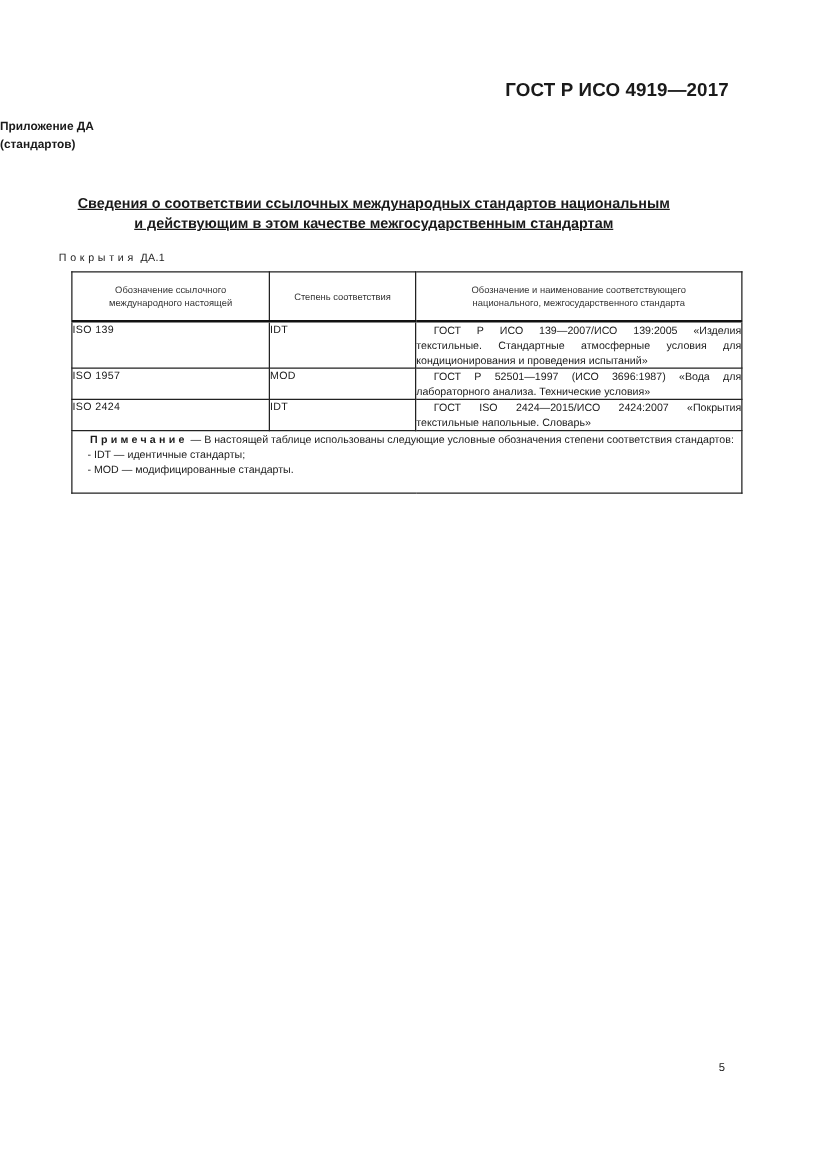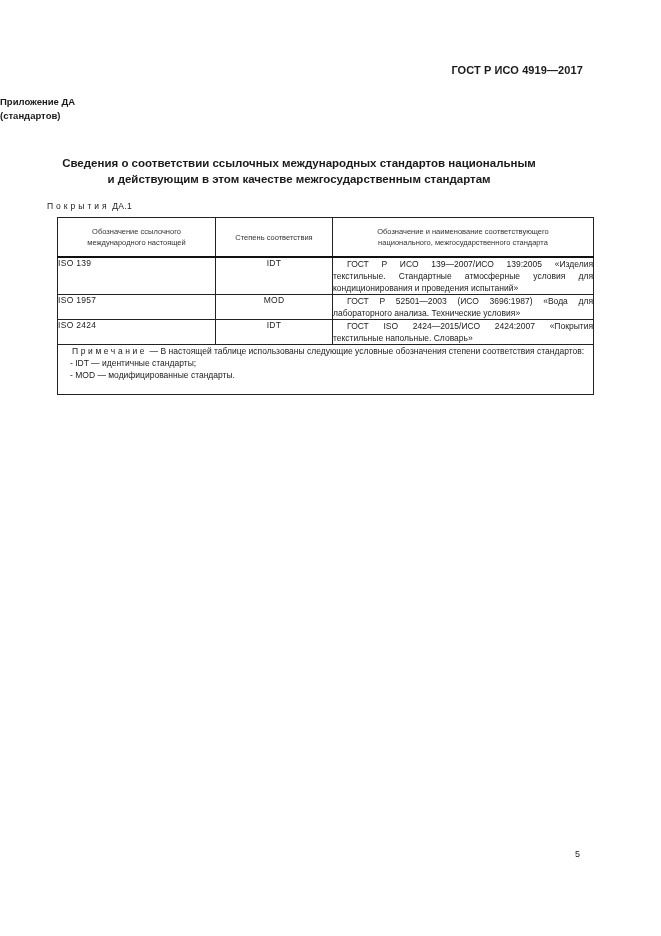--- a/index.html
+++ b/index.html
@@ -2,29 +2,29 @@
 <html><head>
 <meta charset="utf-8">
 <style>
   html, body { margin: 0; padding: 0; background: #ffffff; }
   body {
     width: 661px; height: 936px; position: relative; overflow: hidden;
     font-family: "Liberation Sans", sans-serif; color: #1a1a1a;
   }
   .doc-code {
     position: absolute; top: 64px; right: 78px;
-    font-size: 11px; font-weight: bold; letter-spacing: 0.1px;
+    font-size: 15px; font-weight: bold; letter-spacing: 0.1px;
   }
   .annex {
     position: absolute; top: 95px; left: 0; width: 661px; text-align: left;
     font-size: 9.5px; font-weight: bold; line-height: 14px;
   }
   .title {
     position: absolute; top: 155px; left: 0; width: 598px; text-align: center;
-    font-size: 11.5px; font-weight: bold; line-height: 16px;
+    font-size: 11.5px; font-weight: bold; line-height: 16px; text-decoration: underline;
   }
   .table-caption {
     position: absolute; top: 201px; left: 47px;
     font-size: 8.5px; letter-spacing: 0.3px;
   }
   .table-caption .spaced { letter-spacing: 3px; }
   table.t {
     position: absolute; top: 217px; left: 57px; width: 536px;
     border-collapse: collapse; font-size: 8.5px; table-layout: fixed;
   }
@@ -33,28 +33,28 @@
   }
   table.t th {
     font-weight: normal; font-size: 7.5px; line-height: 11px; text-align: center;
     vertical-align: middle; height: 38px; color: #333;
     border-bottom: 2px solid #111;
   }
   col.c1 { width: 158px; }
   col.c2 { width: 117px; }
   col.c3 { width: 261px; }
   td.code { padding: 6px 0 0 20px; letter-spacing: 0.3px; }
-  td.degree { text-align: center; padding-top: 6px; letter-spacing: 0.3px; }
+  td.degree { padding-top: 6px; letter-spacing: 0.3px; }
   td.desc { padding: 5px 6px 4px 6px; line-height: 12px; text-align: justify; }
   td.desc span.indent { display: inline-block; width: 14px; }
   tr.r1 td { height: 35px; }
   tr.r2 td { height: 24px; }
   tr.r3 td { height: 24px; }
   td.note { padding: 5px 6px 5px 6px; line-height: 12px; font-size: 8.5px; height: 49px; }
-  td.note .spaced { letter-spacing: 2.6px; }
+  td.note .spaced { letter-spacing: 2.6px; font-weight: bold; }
   td.note .li { padding-left: 12px; }
   .page-num {
     position: absolute; top: 849px; left: 575px; font-size: 9px;
   }
 </style>
 </head>
 <body>
 
 <div class="doc-code">ГОСТ Р ИСО 4919—2017</div>
 
@@ -92,21 +92,21 @@
     </th>
   </tr>
   <tr class="r1">
     <td class="code">ISO 139</td>
     <td class="degree">IDT</td>
     <td class="desc"><span class="indent"></span><span>ГОСТ Р ИСО 139—2007/ИСО 139:2005 «Изделия текстильные. Стандартные атмосферные условия для кондиционирования и проведения испытаний»</span></td>
   </tr>
   <tr class="r2">
     <td class="code">ISO 1957</td>
     <td class="degree">MOD</td>
-    <td class="desc"><span class="indent"></span><span>ГОСТ Р 52501—2003 (ИСО 3696:1987) «Вода для лабораторного анализа. Технические условия»</span></td>
+    <td class="desc"><span class="indent"></span><span>ГОСТ Р 52501—1997 (ИСО 3696:1987) «Вода для лабораторного анализа. Технические условия»</span></td>
   </tr>
   <tr class="r3">
     <td class="code">ISO 2424</td>
     <td class="degree">IDT</td>
     <td class="desc"><span class="indent"></span><span>ГОСТ ISO 2424—2015/ИСО 2424:2007 «Покрытия текстильные напольные. Словарь»</span></td>
   </tr>
   <tr>
     <td class="note" colspan="3">
       <div><span style="display:inline-block;width:14px"></span><span class="spaced">Примечание</span><span> — В настоящей таблице использованы следующие условные обозначения степени соответствия стандартов:</span></div>
       <div class="li">- IDT — идентичные стандарты;</div>

